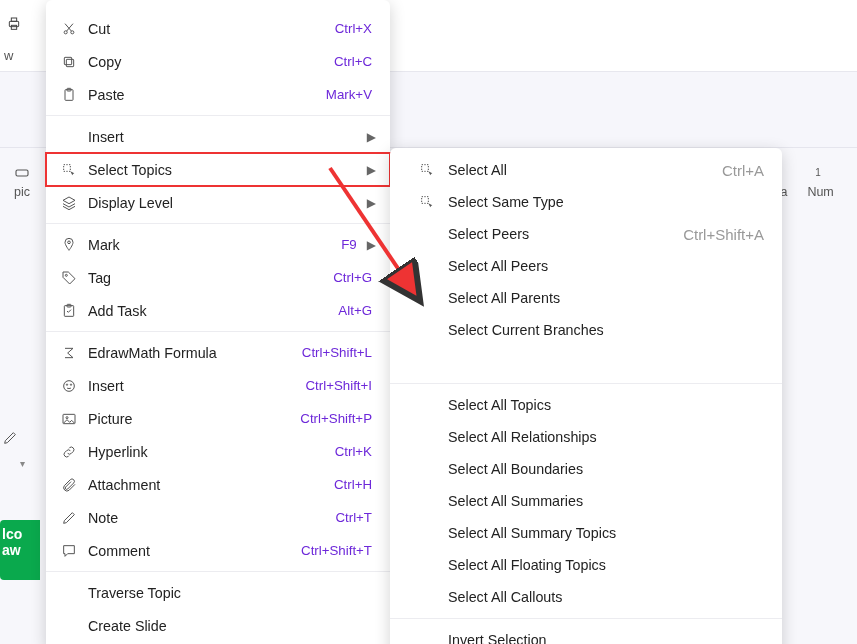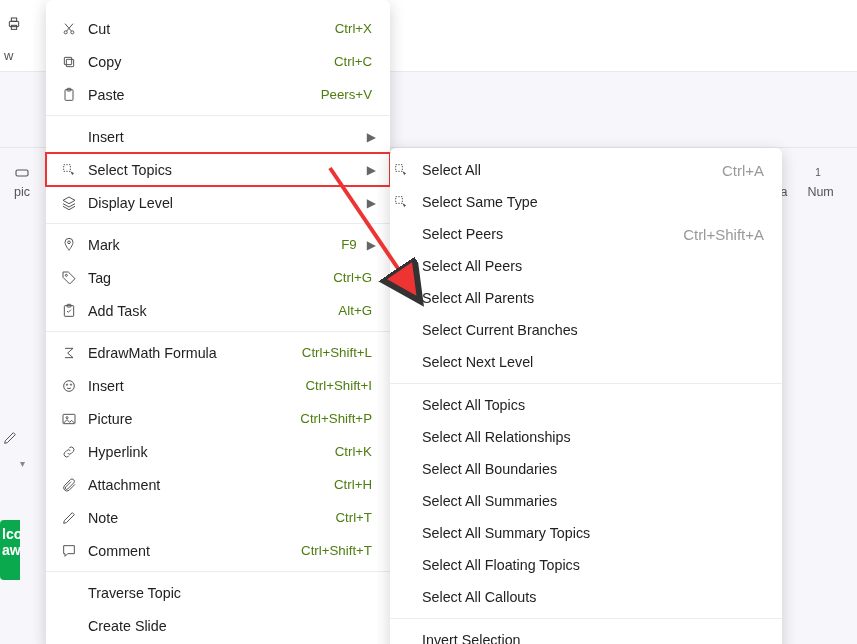--- a/index.html
+++ b/index.html
@@ -46,21 +46,21 @@
   .tb-item { display:flex; flex-direction:column; align-items:center; gap:2px; padding: 4px 8px; }
   .tb-item .ic { width:20px;height:20px;display:flex;align-items:center;justify-content:center; }
   .tb-item span.lbl { font-size:12.5px; color:#555; }
   .toolbar-wrap {
     position:absolute; top:72px; left:0; right:0; height:76px;
     background:#f6f6fb; border-bottom:1px solid #e5e5ed;
   }
 
   
   .green-block {
-    position:absolute; left:0; top:520px; width:20px; height:60px;
+    position:absolute; left:0; top:520px; width:40px; height:60px;
     background:#0aa94d; color:#fff; font-weight:bold; font-size:14px;
     overflow:hidden; padding:6px 2px; border-radius:4px 0 0 4px;
   }
 
   
   .canvas-box {
     position:absolute; left:236px; top:620px; width:120px; height:30px;
     border:2px solid #888; border-radius:14px; background:#fff;
   }
 
@@ -90,21 +90,21 @@
     position: relative;
   }
   .menu .row .ic {
     width: 18px; height: 18px;
     margin-right: 10px;
     display:flex;align-items:center;justify-content:center;
     color:#555;
     flex-shrink:0;
   }
   .menu .row .lbl { flex: 1; color:#222; font-size:14.3px; }
-  .menu .row .short { color:#4d7c0f; font-size:13.3px; margin-right: 4px; }
+  .menu .row .short { color:#6d28d9; font-size:13.3px; margin-right: 4px; }
   .menu .row .arrow { color:#666; font-size:12px; margin-left:6px; }
   .menu hr {
     border:none; border-top:1px solid #ececf0; margin:4px 0;
   }
   .menu .row.highlight {
     outline: 2px solid #e33;
     outline-offset: -1px;
   }
 
   
@@ -113,21 +113,21 @@
     left: 390px; top: 148px;
     width: 392px;
     background:#fff;
     border-radius:6px;
     box-shadow: 0 4px 16px rgba(0,0,0,0.18);
     padding: 6px 0 12px 0;
   }
   .submenu .srow {
     display:flex; align-items:center;
     height: 32px;
-    padding: 0 18px 0 2px;
+    padding: 0 18px 0 28px;
   }
   .submenu .srow .ic {
     width:18px;height:18px;margin-right:12px;
     display:flex;align-items:center;justify-content:center;
     color:#555; flex-shrink:0;
   }
   .submenu .srow .lbl { flex:1; font-size:14.3px; color:#222; }
   .submenu .srow .short { color:#999; font-size:15px; }
   .submenu hr { border:none; border-top:1px solid #ececf0; margin:5px 0; }
 
@@ -289,21 +289,21 @@
     <span class="short">Ctrl+C</span>
   </div>
   <div class="row">
     <span class="ic">
         <svg viewBox="0 0 24 24" width="16" height="16">
           <rect x="6" y="4" width="12" height="16" rx="1"></rect>
           <rect x="9" y="2" width="6" height="4" rx="1"></rect>
         </svg>
       </span>
     <span class="lbl">Paste</span>
-    <span class="short">Peers+V</span>
+    <span class="short">Mark+V</span>
   </div>
   <hr>
   <div class="row">
     <span class="ic"></span>
     <span class="lbl">Insert</span>
     <span class="arrow">▶</span>
   </div>
   <div class="row highlight">
     <span class="ic">
         <svg viewBox="0 0 24 24" width="16" height="16">
@@ -468,21 +468,20 @@
   <div class="srow">
     <span class="ic"></span>
     <span class="lbl">Select All Parents</span>
   </div>
   <div class="srow">
     <span class="ic"></span>
     <span class="lbl">Select Current Branches</span>
   </div>
   <div class="srow">
     <span class="ic"></span>
-    <span class="lbl">Select Next Level</span>
   </div>
   <hr>
   <div class="srow">
     <span class="ic"></span>
     <span class="lbl">Select All Topics</span>
   </div>
   <div class="srow">
     <span class="ic"></span>
     <span class="lbl">Select All Relationships</span>
   </div>

